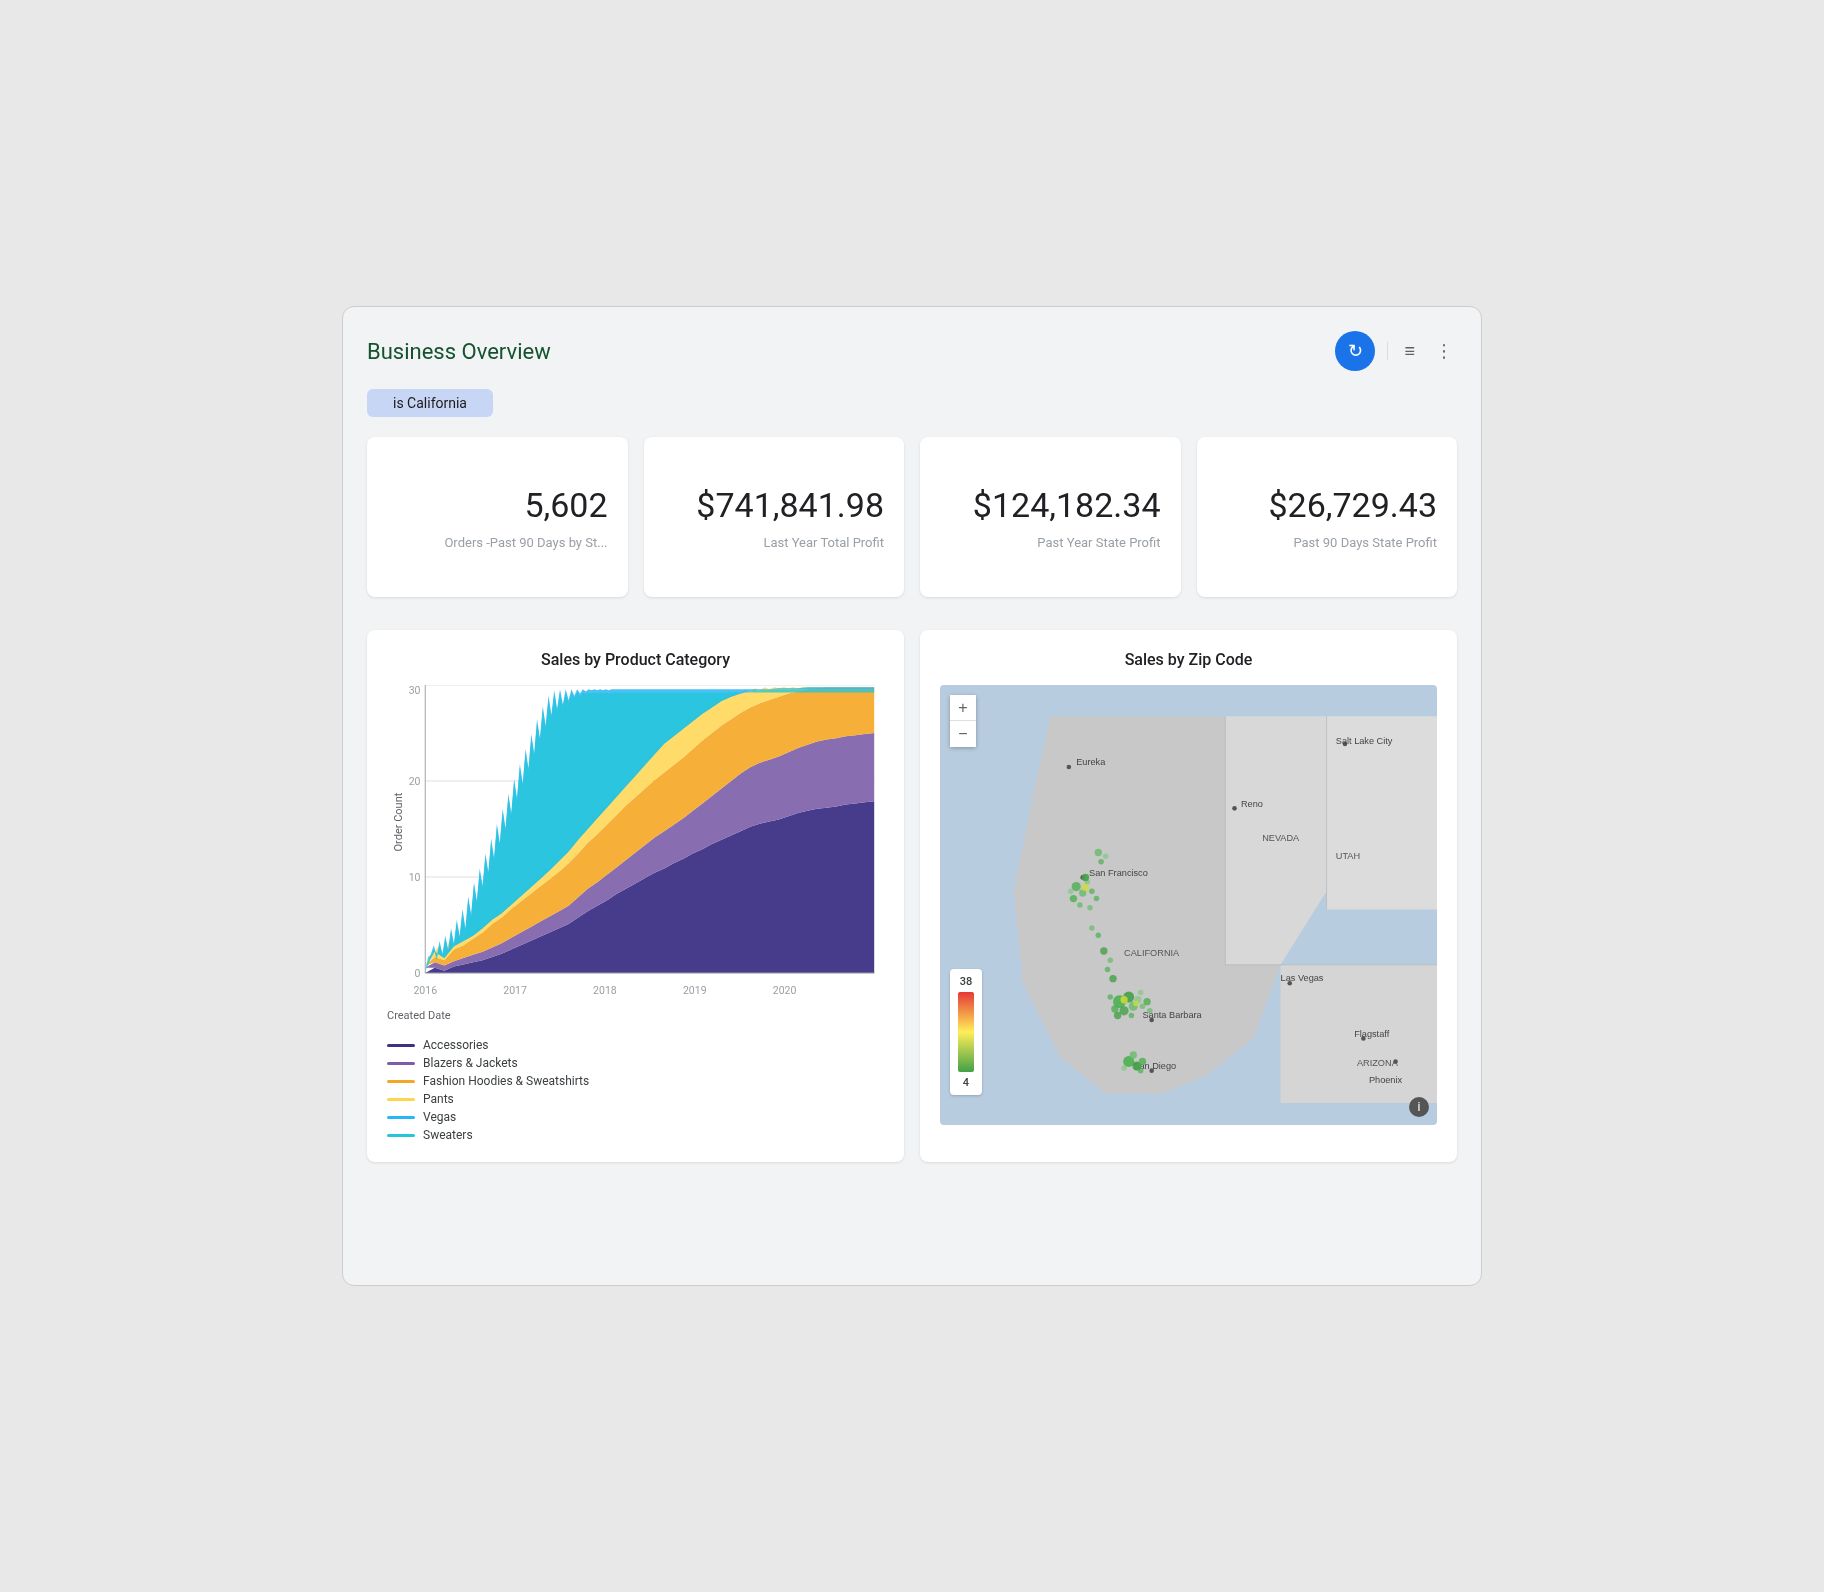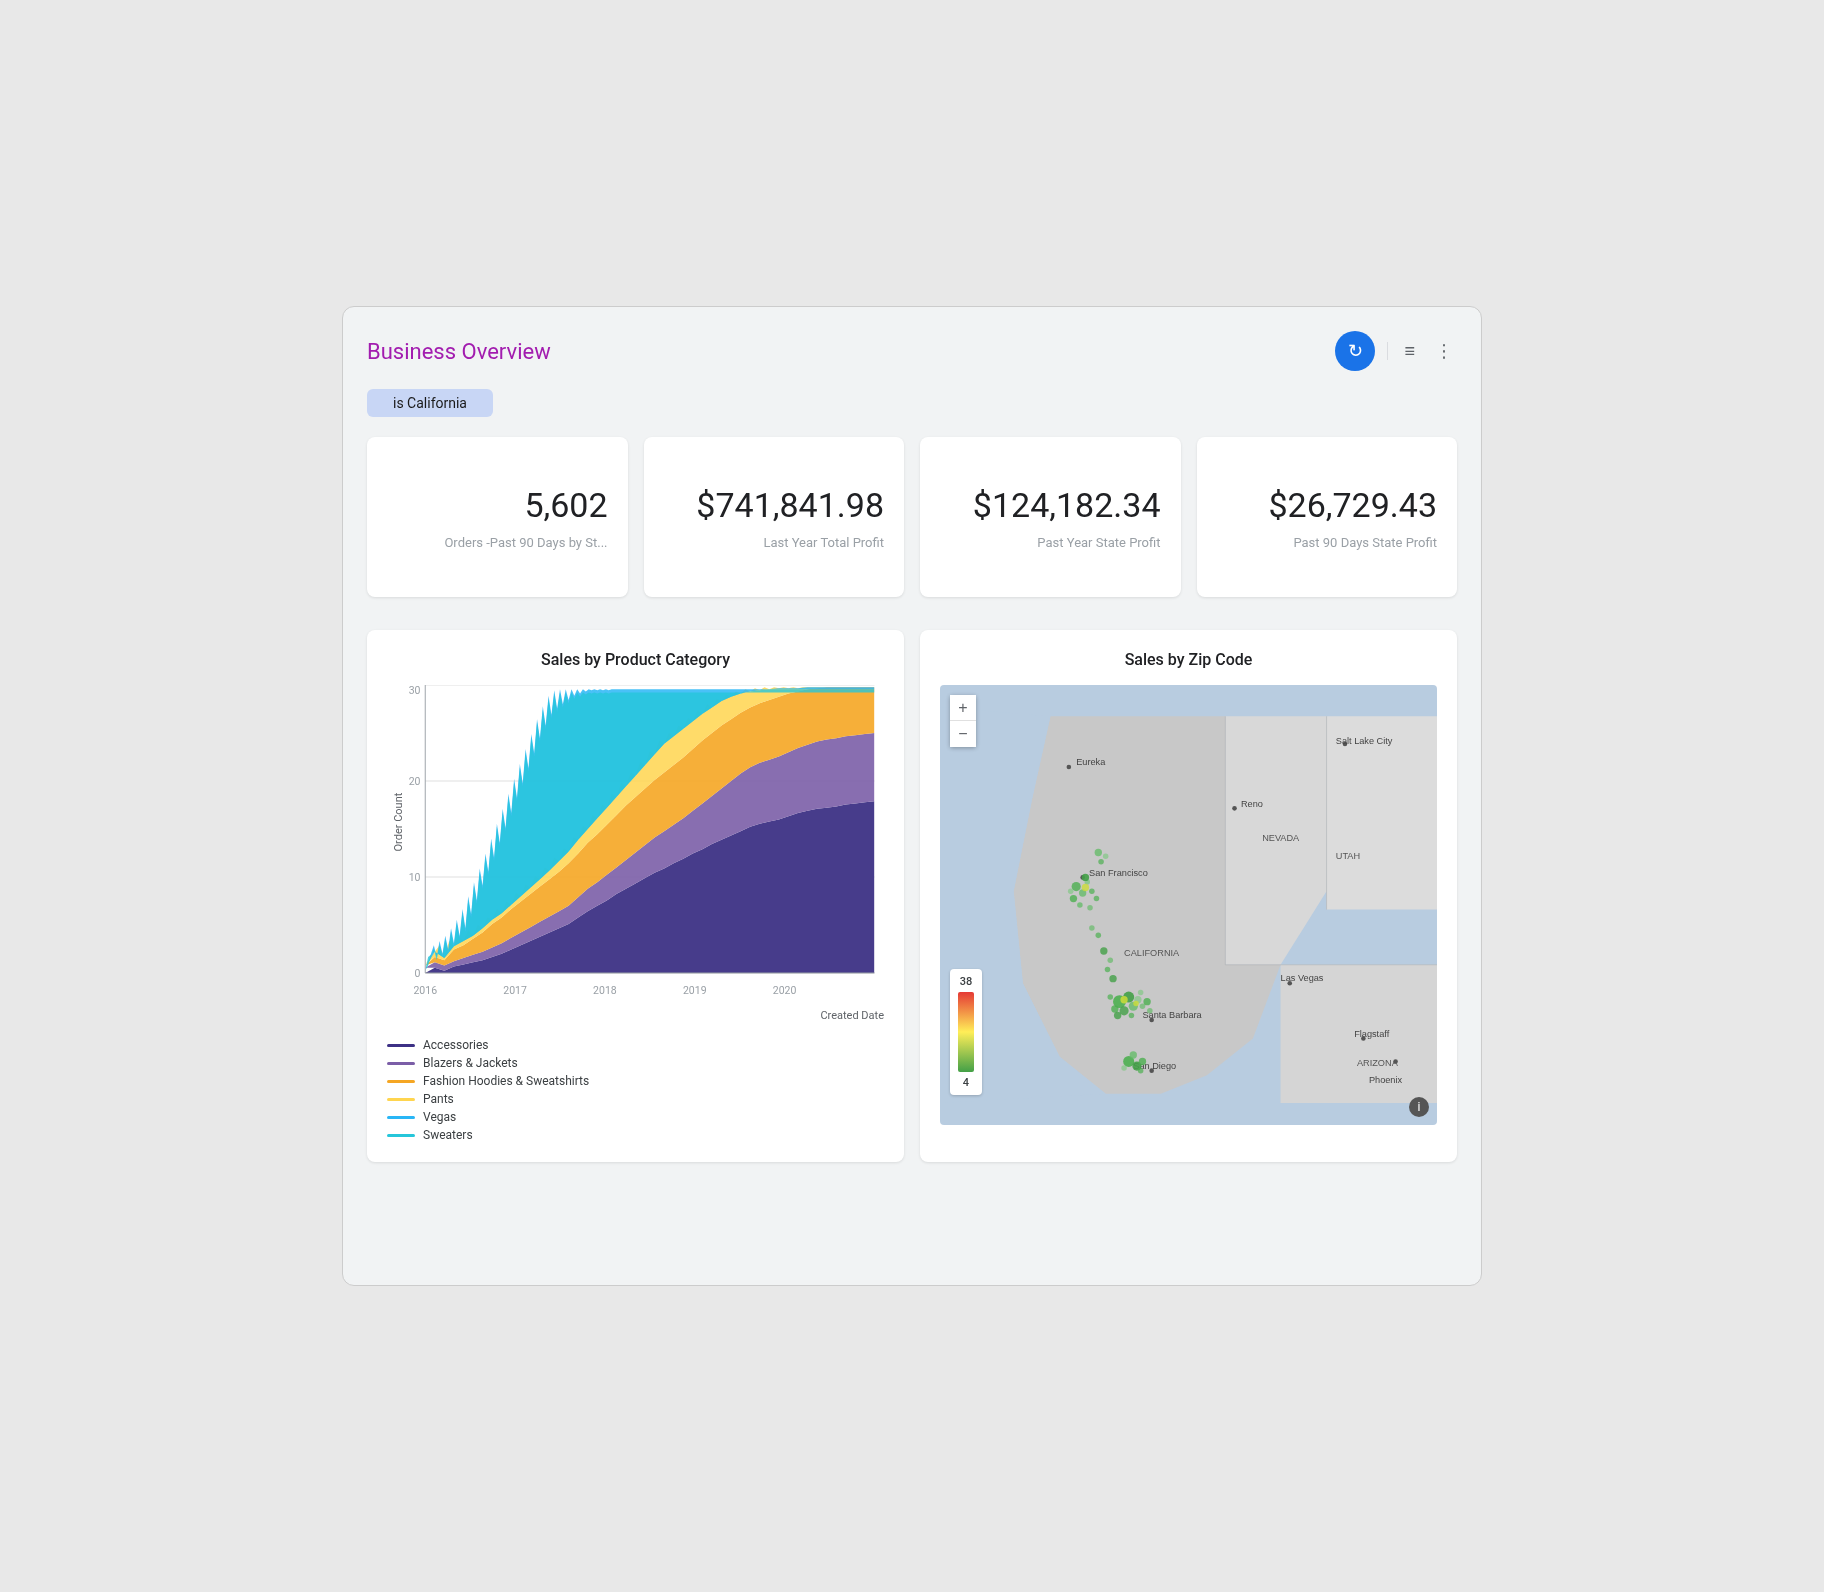--- a/index.html
+++ b/index.html
@@ -23,21 +23,21 @@
     }
     .header {
       display: flex;
       align-items: center;
       justify-content: space-between;
       margin-bottom: 18px;
     }
     .header-title {
       font-size: 22px;
       font-weight: 400;
-      color: #a21caf;
+      color: #14532d;
     }
     .header-actions {
       display: flex;
       align-items: center;
       gap: 12px;
     }
     .refresh-btn {
       width: 40px;
       height: 40px;
       border-radius: 50%;
@@ -328,21 +328,21 @@
 
             <path d="M40,268 L43,263 L46,255 L49,247 L52,258 L55,243 L58,255 L61,238 L64,251 L67,231 L70,245 L73,223 L76,238 L79,213 L82,231 L85,201 L88,218 L91,188 L94,205 L97,175 L100,191 L103,161 L106,178 L109,147 L112,165 L115,133 L118,151 L121,119 L124,137 L127,105 L130,123 L133,91 L136,109 L139,77 L142,95 L145,63 L148,81 L151,49 L154,67 L157,35 L160,53 L163,23 L166,41 L169,13 L172,31 L175,8 L178,25 L181,7 L184,21 L187,7 L190,17 L193,7 L196,13 L199,7 L202,11 L205,7 L208,9 L211,7 L214,8 L217,7 L220,8 L223,7 L226,8 L229,7 L232,8 L235,7 L238,7 L241,7 L244,7 L247,7 L250,7 L253,7 L256,7 L259,7 L262,7 L265,7 L268,7 L271,7 L274,7 L277,7 L280,7 L283,7 L286,7 L289,7 L292,7 L295,7 L298,7 L301,7 L304,7 L307,7 L310,7 L313,7 L316,7 L319,7 L322,7 L325,7 L328,7 L331,7 L334,7 L337,7 L340,7 L343,7 L346,7 L349,7 L352,7 L355,7 L358,7 L361,7 L364,7 L367,7 L370,7 L373,7 L376,7 L379,7 L382,7 L385,7 L388,7 L391,7 L394,7 L397,7 L400,7 L403,7 L406,7 L409,7 L412,7 L415,7 L418,7 L421,7 L424,7 L427,7 L430,7 L433,7 L436,7 L439,7 L442,7 L445,7 L448,7 L451,7 L454,7 L457,7 L460,7 L463,7 L466,7 L469,7 L472,7 L475,7 L478,7 L481,7 L484,7 L487,7 L490,7 L493,7 L496,7 L499,7 L502,7 L505,7 L508,7 L510,7
             L510,4 L500,4 L490,4 L480,4 L470,4 L460,4 L450,4 L440,4 L430,4 L420,4 L410,4 L400,4 L390,5 L380,6 L370,8 L360,11 L350,15 L340,21 L330,27 L320,34 L310,41 L300,48 L290,55 L280,65 L270,75 L260,85 L250,95 L240,105 L230,115 L220,125 L210,135 L200,145 L190,156 L180,165 L170,174 L160,182 L150,190 L140,198 L130,206 L120,214 L110,220 L100,228 L90,235 L80,240 L70,245 L60,256 L50,250 L43,255 Z" fill="#26c6da" opacity="0.8"></path>
           </g>
 
           <line x1="40" y1="270" x2="510" y2="270" stroke="#9aa0a6" stroke-width="1"></line>
 
           <line x1="40" y1="0" x2="40" y2="270" stroke="#9aa0a6" stroke-width="1"></line>
         </svg>
       </div>
-      <div style="text-align:right; font-size:11px; color:#5f6368; margin-top:4px;">Created Date</div>
+      <div style="text-align:left; font-size:11px; color:#5f6368; margin-top:4px;">Created Date</div>
 
       <div class="chart-legend">
         <div class="legend-item">
           <div class="legend-color" style="background:#3d3185;"></div>
           <span>Accessories</span>
         </div>
         <div class="legend-item">
           <div class="legend-color" style="background:#7b5ea7;"></div>
           <span>Blazers &amp; Jackets</span>
         </div>

